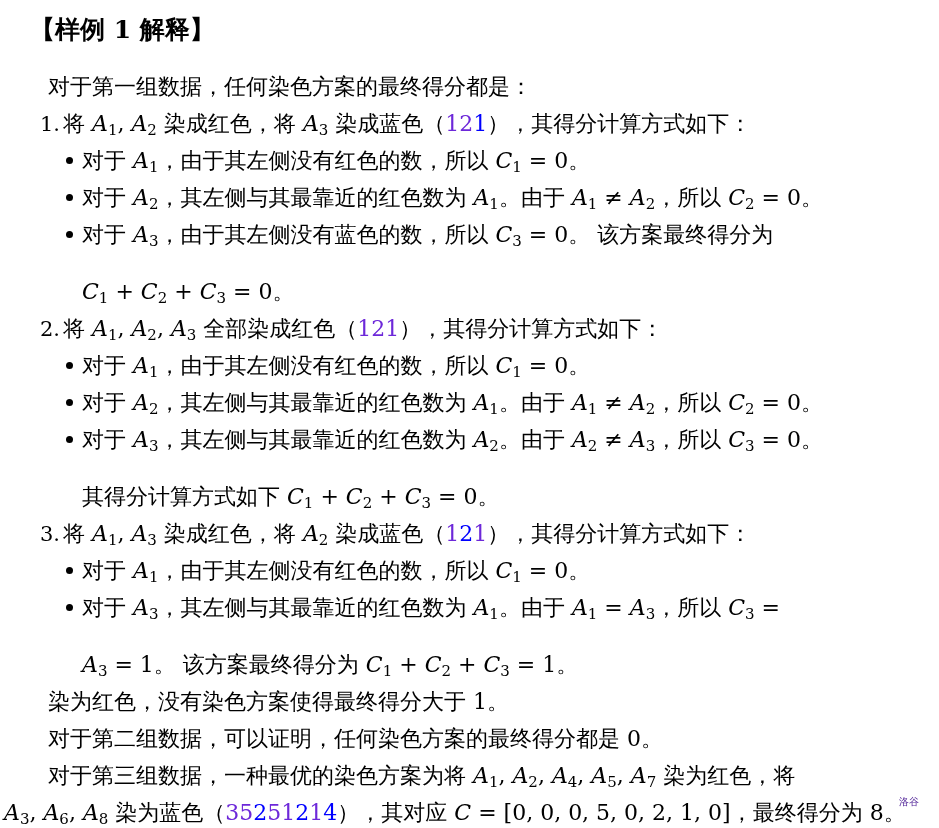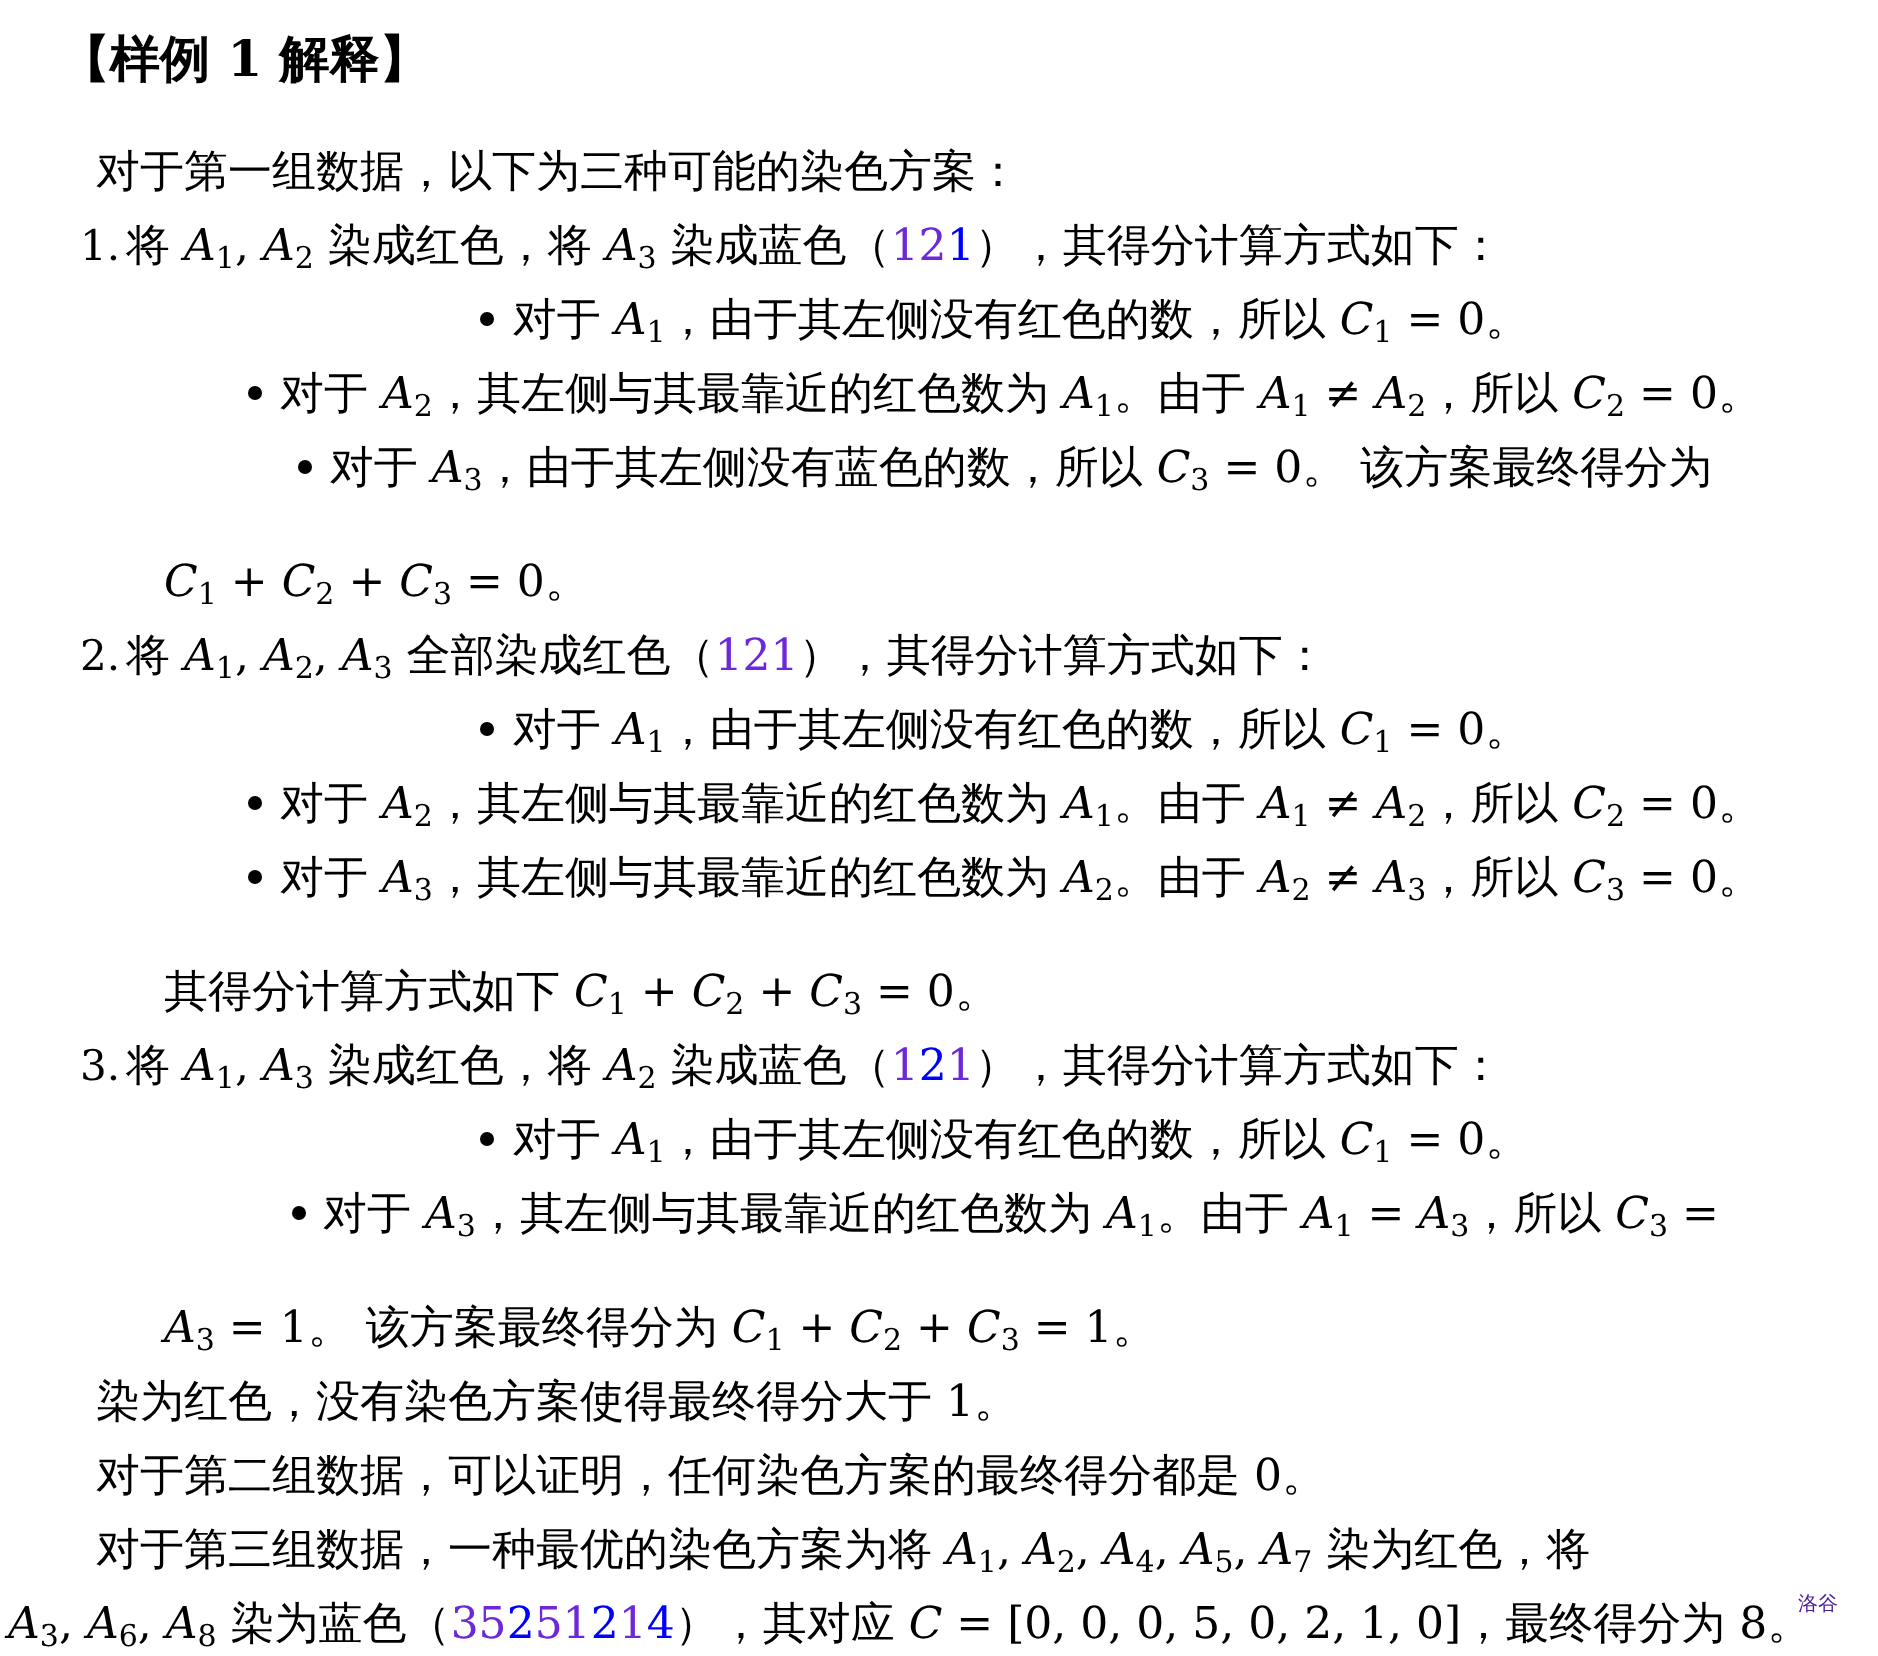--- a/index.html
+++ b/index.html
@@ -25,21 +25,21 @@
   }
   .line {
     height: 37px;
     line-height: 37px;
     font-size: 22px;
     white-space: nowrap;
   }
   .line.p      { padding-left: 48px; }
   .line.pflush { padding-left: 4px;  }
   .line.num    { padding-left: 40px; }
-  .line.bullet { padding-left: 66px; text-align: center; }
+  .line.bullet { padding-left: 66px; }
   .line.cont   { padding-left: 82px; margin-top: 20px; }
   .marker {
     display: inline-block;
     width: 23px;
     font-size: 21px;
   }
   .dot {
     display: inline-block;
     width: 7px; height: 7px;
     border-radius: 50%;
@@ -63,21 +63,21 @@
     font-size: 10px;
     color: #4c1d95;
   }
 </style>
 </head>
 <body>
 
 <div class="heading">【样例 1 解释】</div>
 
 <div id="doc">
-    <div class="line p"><span class="r-cn">对于第一组数据，以下为三种可能的染色方案：</span></div>
+    <div class="line p"><span class="r-cn">对于第一组数据，任何染色方案的最终得分都是：</span></div>
     <div class="line num"><span class="marker">1.</span><span class="r-cn">将 </span><span class="r-var">A</span><span class="r-sub">1</span><span class="r-m">, </span><span class="r-var">A</span><span class="r-sub">2</span><span class="r-cn"> 染成红色，将 </span><span class="r-var">A</span><span class="r-sub">3</span><span class="r-cn"> 染成蓝色（</span><span class="r-red">12</span><span class="r-blue">1</span><span class="r-cn">），其得分计算方式如下：</span></div>
     <div class="line bullet"><span class="dot"></span><span class="r-cn">对于 </span><span class="r-var">A</span><span class="r-sub">1</span><span class="r-cn">，由于其左侧没有红色的数，所以 </span><span class="r-var">C</span><span class="r-sub">1</span><span class="r-m"> = 0</span><span class="r-cn">。</span></div>
     <div class="line bullet"><span class="dot"></span><span class="r-cn">对于 </span><span class="r-var">A</span><span class="r-sub">2</span><span class="r-cn">，其左侧与其最靠近的红色数为 </span><span class="r-var">A</span><span class="r-sub">1</span><span class="r-cn">。由于 </span><span class="r-var">A</span><span class="r-sub">1</span><span class="r-m"> ≠ </span><span class="r-var">A</span><span class="r-sub">2</span><span class="r-cn">，所以 </span><span class="r-var">C</span><span class="r-sub">2</span><span class="r-m"> = 0</span><span class="r-cn">。</span></div>
     <div class="line bullet"><span class="dot"></span><span class="r-cn">对于 </span><span class="r-var">A</span><span class="r-sub">3</span><span class="r-cn">，由于其左侧没有蓝色的数，所以 </span><span class="r-var">C</span><span class="r-sub">3</span><span class="r-m"> = 0</span><span class="r-cn">。 该方案最终得分为</span></div>
     <div class="line cont"><span class="r-var">C</span><span class="r-sub">1</span><span class="r-m"> + </span><span class="r-var">C</span><span class="r-sub">2</span><span class="r-m"> + </span><span class="r-var">C</span><span class="r-sub">3</span><span class="r-m"> = 0</span><span class="r-cn">。</span></div>
     <div class="line num"><span class="marker">2.</span><span class="r-cn">将 </span><span class="r-var">A</span><span class="r-sub">1</span><span class="r-m">, </span><span class="r-var">A</span><span class="r-sub">2</span><span class="r-m">, </span><span class="r-var">A</span><span class="r-sub">3</span><span class="r-cn"> 全部染成红色（</span><span class="r-red">121</span><span class="r-cn">），其得分计算方式如下：</span></div>
     <div class="line bullet"><span class="dot"></span><span class="r-cn">对于 </span><span class="r-var">A</span><span class="r-sub">1</span><span class="r-cn">，由于其左侧没有红色的数，所以 </span><span class="r-var">C</span><span class="r-sub">1</span><span class="r-m"> = 0</span><span class="r-cn">。</span></div>
     <div class="line bullet"><span class="dot"></span><span class="r-cn">对于 </span><span class="r-var">A</span><span class="r-sub">2</span><span class="r-cn">，其左侧与其最靠近的红色数为 </span><span class="r-var">A</span><span class="r-sub">1</span><span class="r-cn">。由于 </span><span class="r-var">A</span><span class="r-sub">1</span><span class="r-m"> ≠ </span><span class="r-var">A</span><span class="r-sub">2</span><span class="r-cn">，所以 </span><span class="r-var">C</span><span class="r-sub">2</span><span class="r-m"> = 0</span><span class="r-cn">。</span></div>
     <div class="line bullet"><span class="dot"></span><span class="r-cn">对于 </span><span class="r-var">A</span><span class="r-sub">3</span><span class="r-cn">，其左侧与其最靠近的红色数为 </span><span class="r-var">A</span><span class="r-sub">2</span><span class="r-cn">。由于 </span><span class="r-var">A</span><span class="r-sub">2</span><span class="r-m"> ≠ </span><span class="r-var">A</span><span class="r-sub">3</span><span class="r-cn">，所以 </span><span class="r-var">C</span><span class="r-sub">3</span><span class="r-m"> = 0</span><span class="r-cn">。</span></div>
     <div class="line cont"><span class="r-cn">其得分计算方式如下 </span><span class="r-var">C</span><span class="r-sub">1</span><span class="r-m"> + </span><span class="r-var">C</span><span class="r-sub">2</span><span class="r-m"> + </span><span class="r-var">C</span><span class="r-sub">3</span><span class="r-m"> = 0</span><span class="r-cn">。</span></div>

